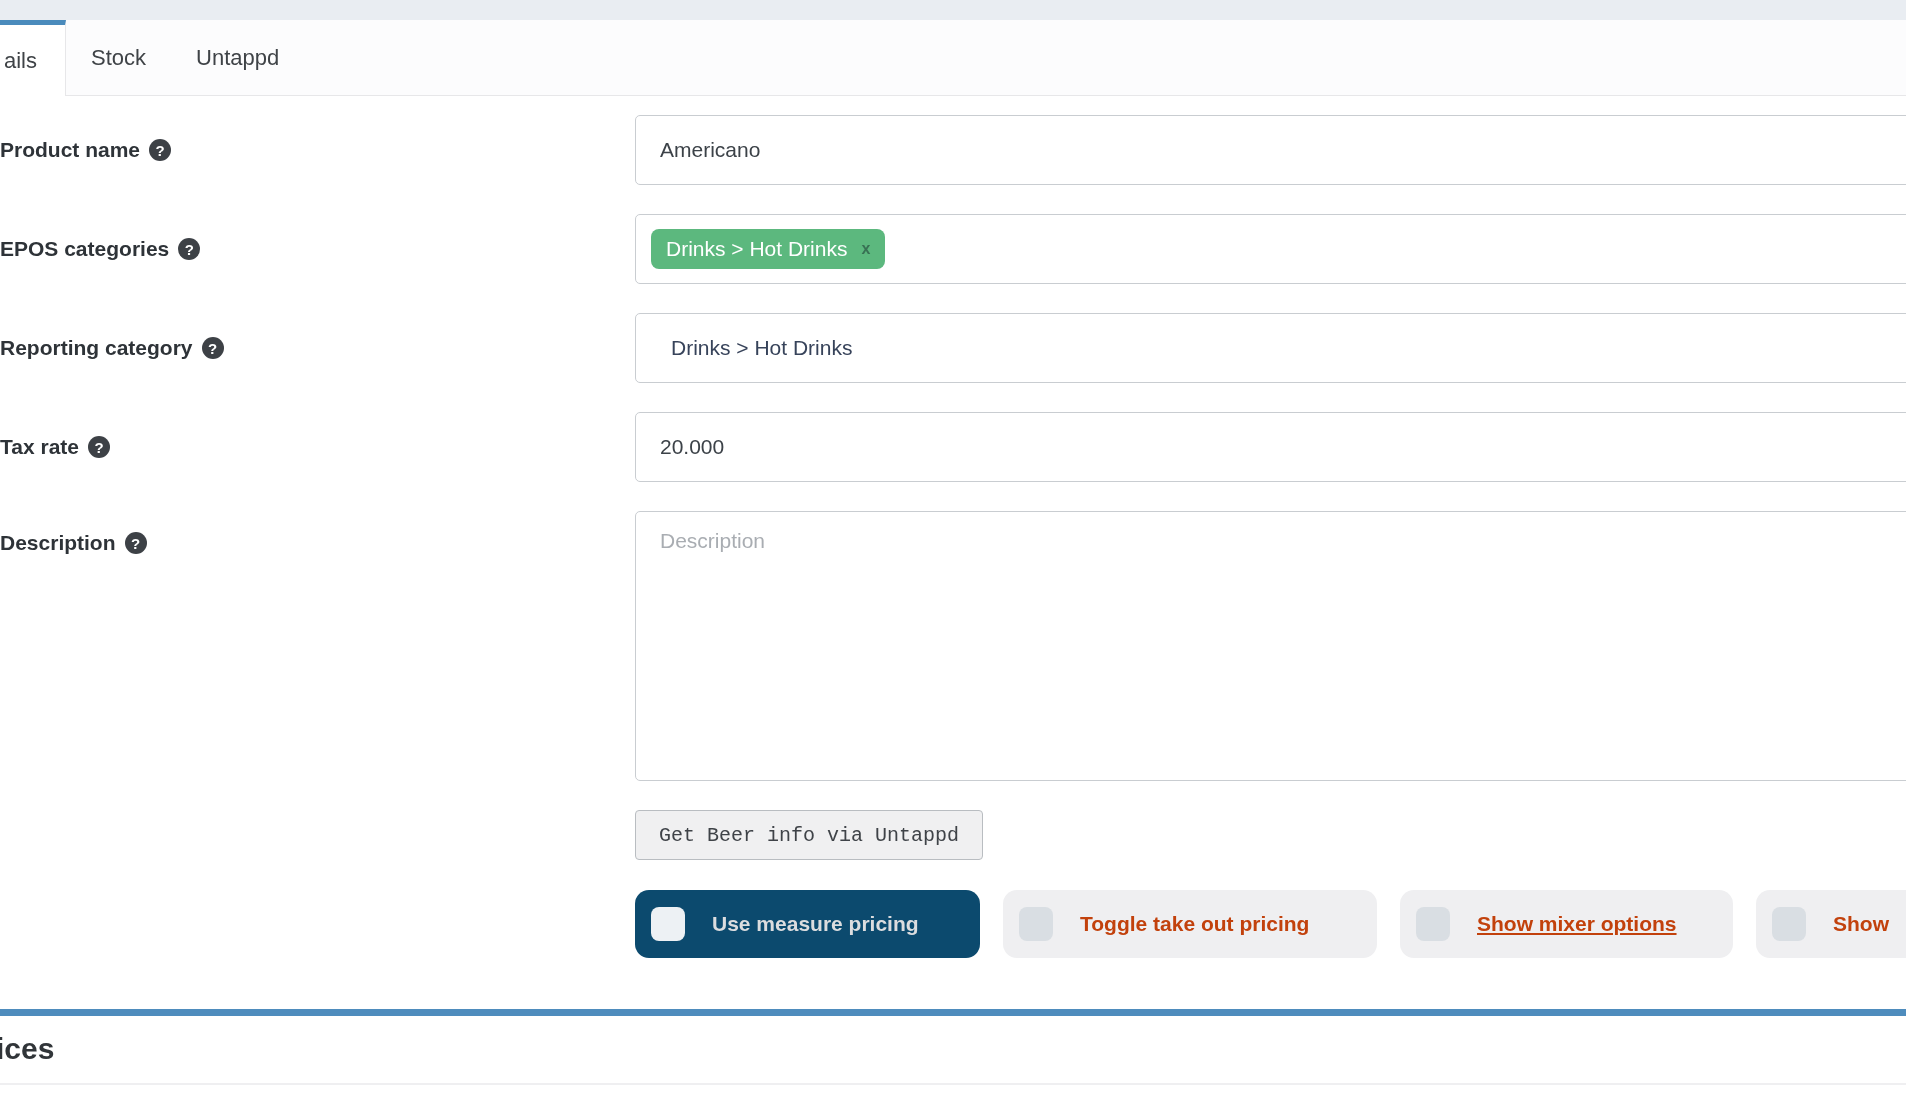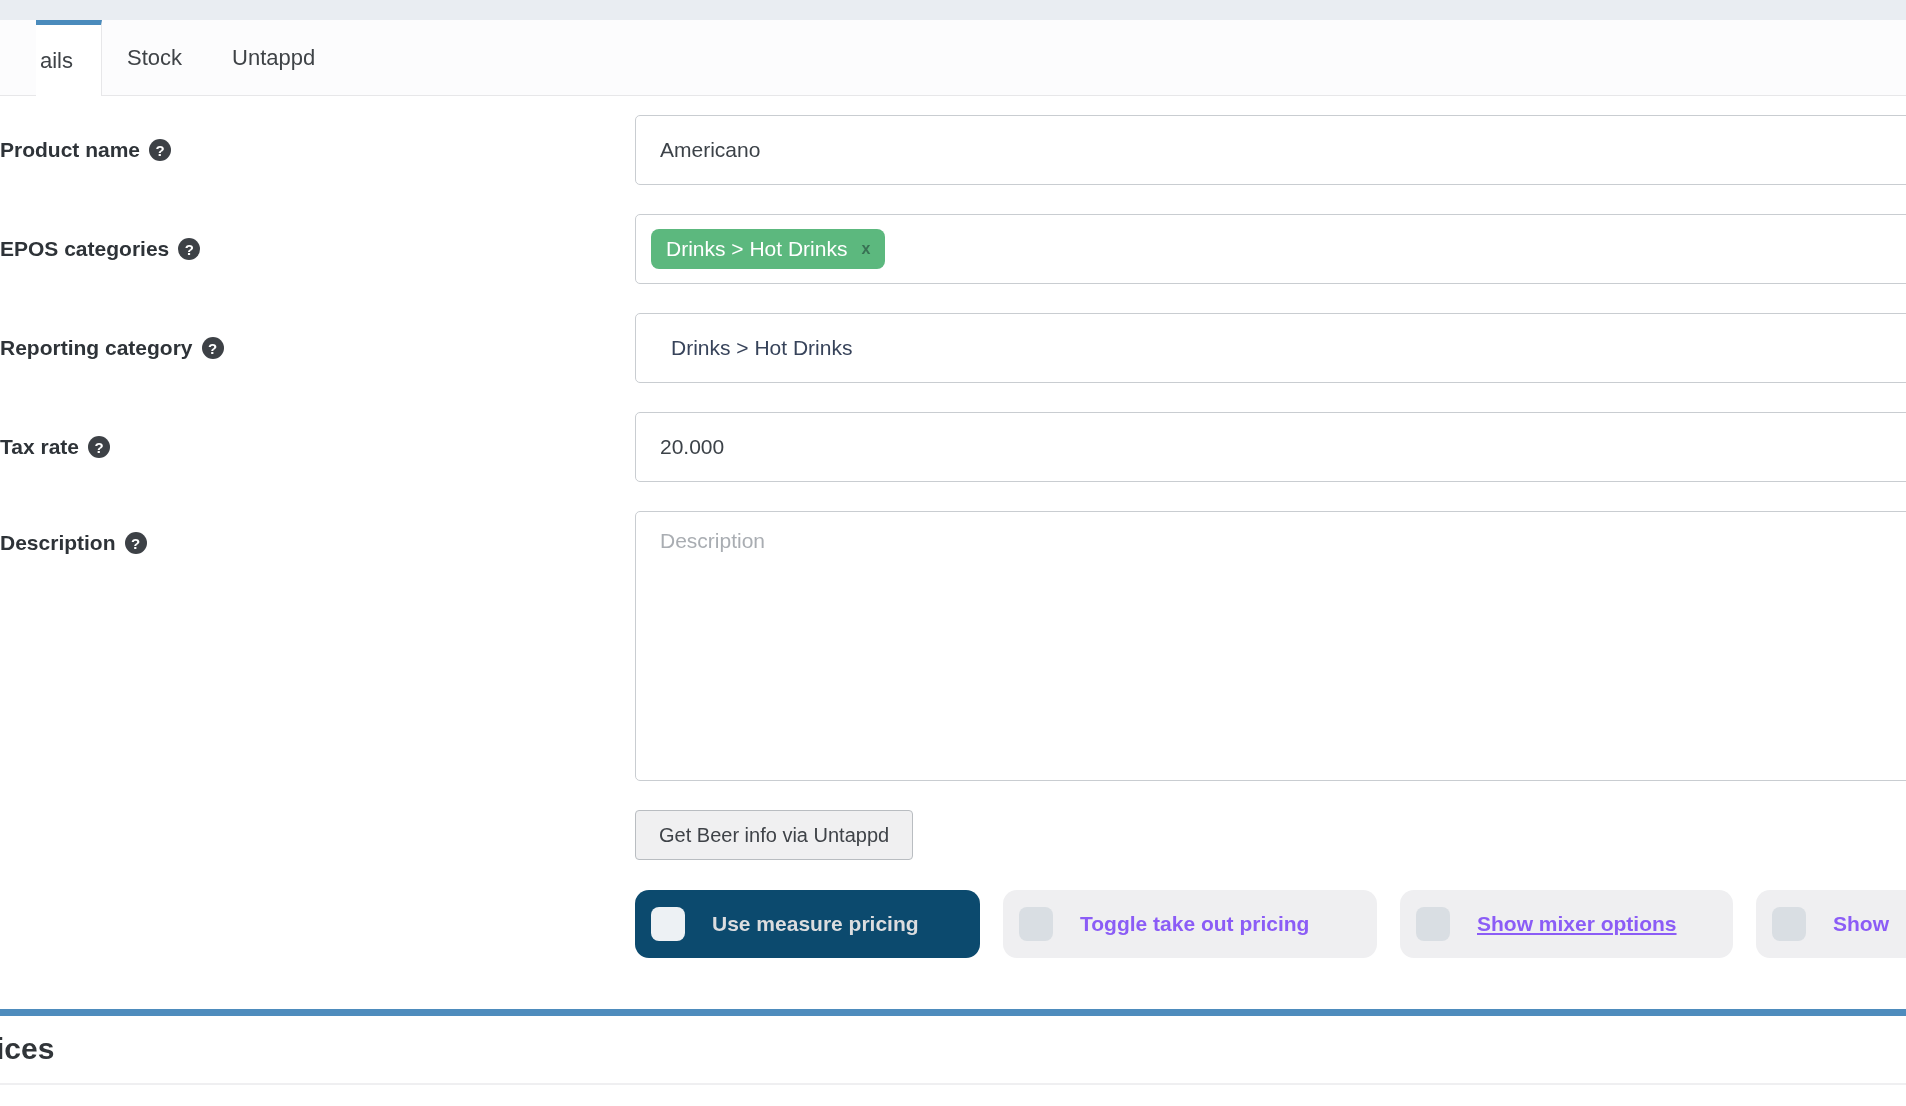--- a/index.html
+++ b/index.html
@@ -20,21 +20,21 @@
     border-bottom:1px solid #e7e7e9;display:flex;align-items:stretch;
   }
   .tab{
     display:flex;align-items:center;padding:0 25px;
     font-size:22px;color:#3f4347;cursor:pointer;white-space:nowrap;
   }
   .tab-active{
     width:66px;padding:0 0 0 4px;background:#fff;
     border-top:5px solid var(--accent);
     border-right:1px solid #e7e7e9;
-    margin-bottom:-1px;overflow:hidden;margin-left:36px;
+    margin-bottom:-1px;overflow:hidden;
   }
   
   .content{padding-top:19px;background:#fff;}
   .form-row{display:flex;align-items:center;margin-bottom:29px;}
   .form-row.top-align{align-items:flex-start;}
   .form-row.top-align .label-col{padding-top:20px;}
   .label-col{
     flex:0 0 583px;display:flex;justify-content:flex-start;align-items:center;
     gap:9px;font-size:21px;font-weight:bold;color:#2e3338;white-space:nowrap;
   }
@@ -66,29 +66,29 @@
   .textarea-input{
     width:1320px;height:270px;border:1px solid #c9cdd1;border-radius:5px;
     padding:17px 24px;font-size:21px;color:#3c4248;font-family:inherit;
     resize:none;outline:none;display:block;
   }
   .textarea-input::placeholder{color:#a9adb2;}
   
   .untappd-row{margin:26px 0 0 635px;}
   .untappd-btn{
     height:50px;padding:0 23px;background:#f0f0f1;border:1px solid #b9bdc1;
-    border-radius:4px;font-size:20px;color:#3f4348;font-family:Liberation Sans, sans-serif;
+    border-radius:4px;font-size:20px;color:#3f4348;font-family:Liberation Mono, monospace;
     cursor:pointer;
   }
   
   .toggles-row{margin:30px 0 0 635px;display:flex;gap:23px;}
   .toggle{
     height:68px;border-radius:14px;background:#efeff1;display:flex;
     align-items:center;padding:0 38px 0 16px;gap:27px;font-size:21px;
-    font-weight:bold;color:#8b5cf6;white-space:nowrap;cursor:pointer;flex:none;
+    font-weight:bold;color:#c2410c;white-space:nowrap;cursor:pointer;flex:none;
   }
   .toggle .cb{width:34px;height:34px;border-radius:8px;background:#d9dee3;flex:none;}
   .toggle.disabled{background:#0c4a6e;color:#dcdddf;cursor:default;}
   .toggle.disabled .cb{background:#edf1f4;}
   .t1{min-width:345px;} .t2{min-width:374px;} .t3{min-width:333px;text-decoration:underline;} .t4{min-width:430px;}
   
   .divider{margin-top:51px;height:7px;background:var(--divider);}
   .footer-heading{margin:16px 0 0 -4px;font-size:30px;font-weight:600;color:#313539;}
   .footer-line{margin-top:17px;border-top:2px solid #efeff1;}
 </style>

